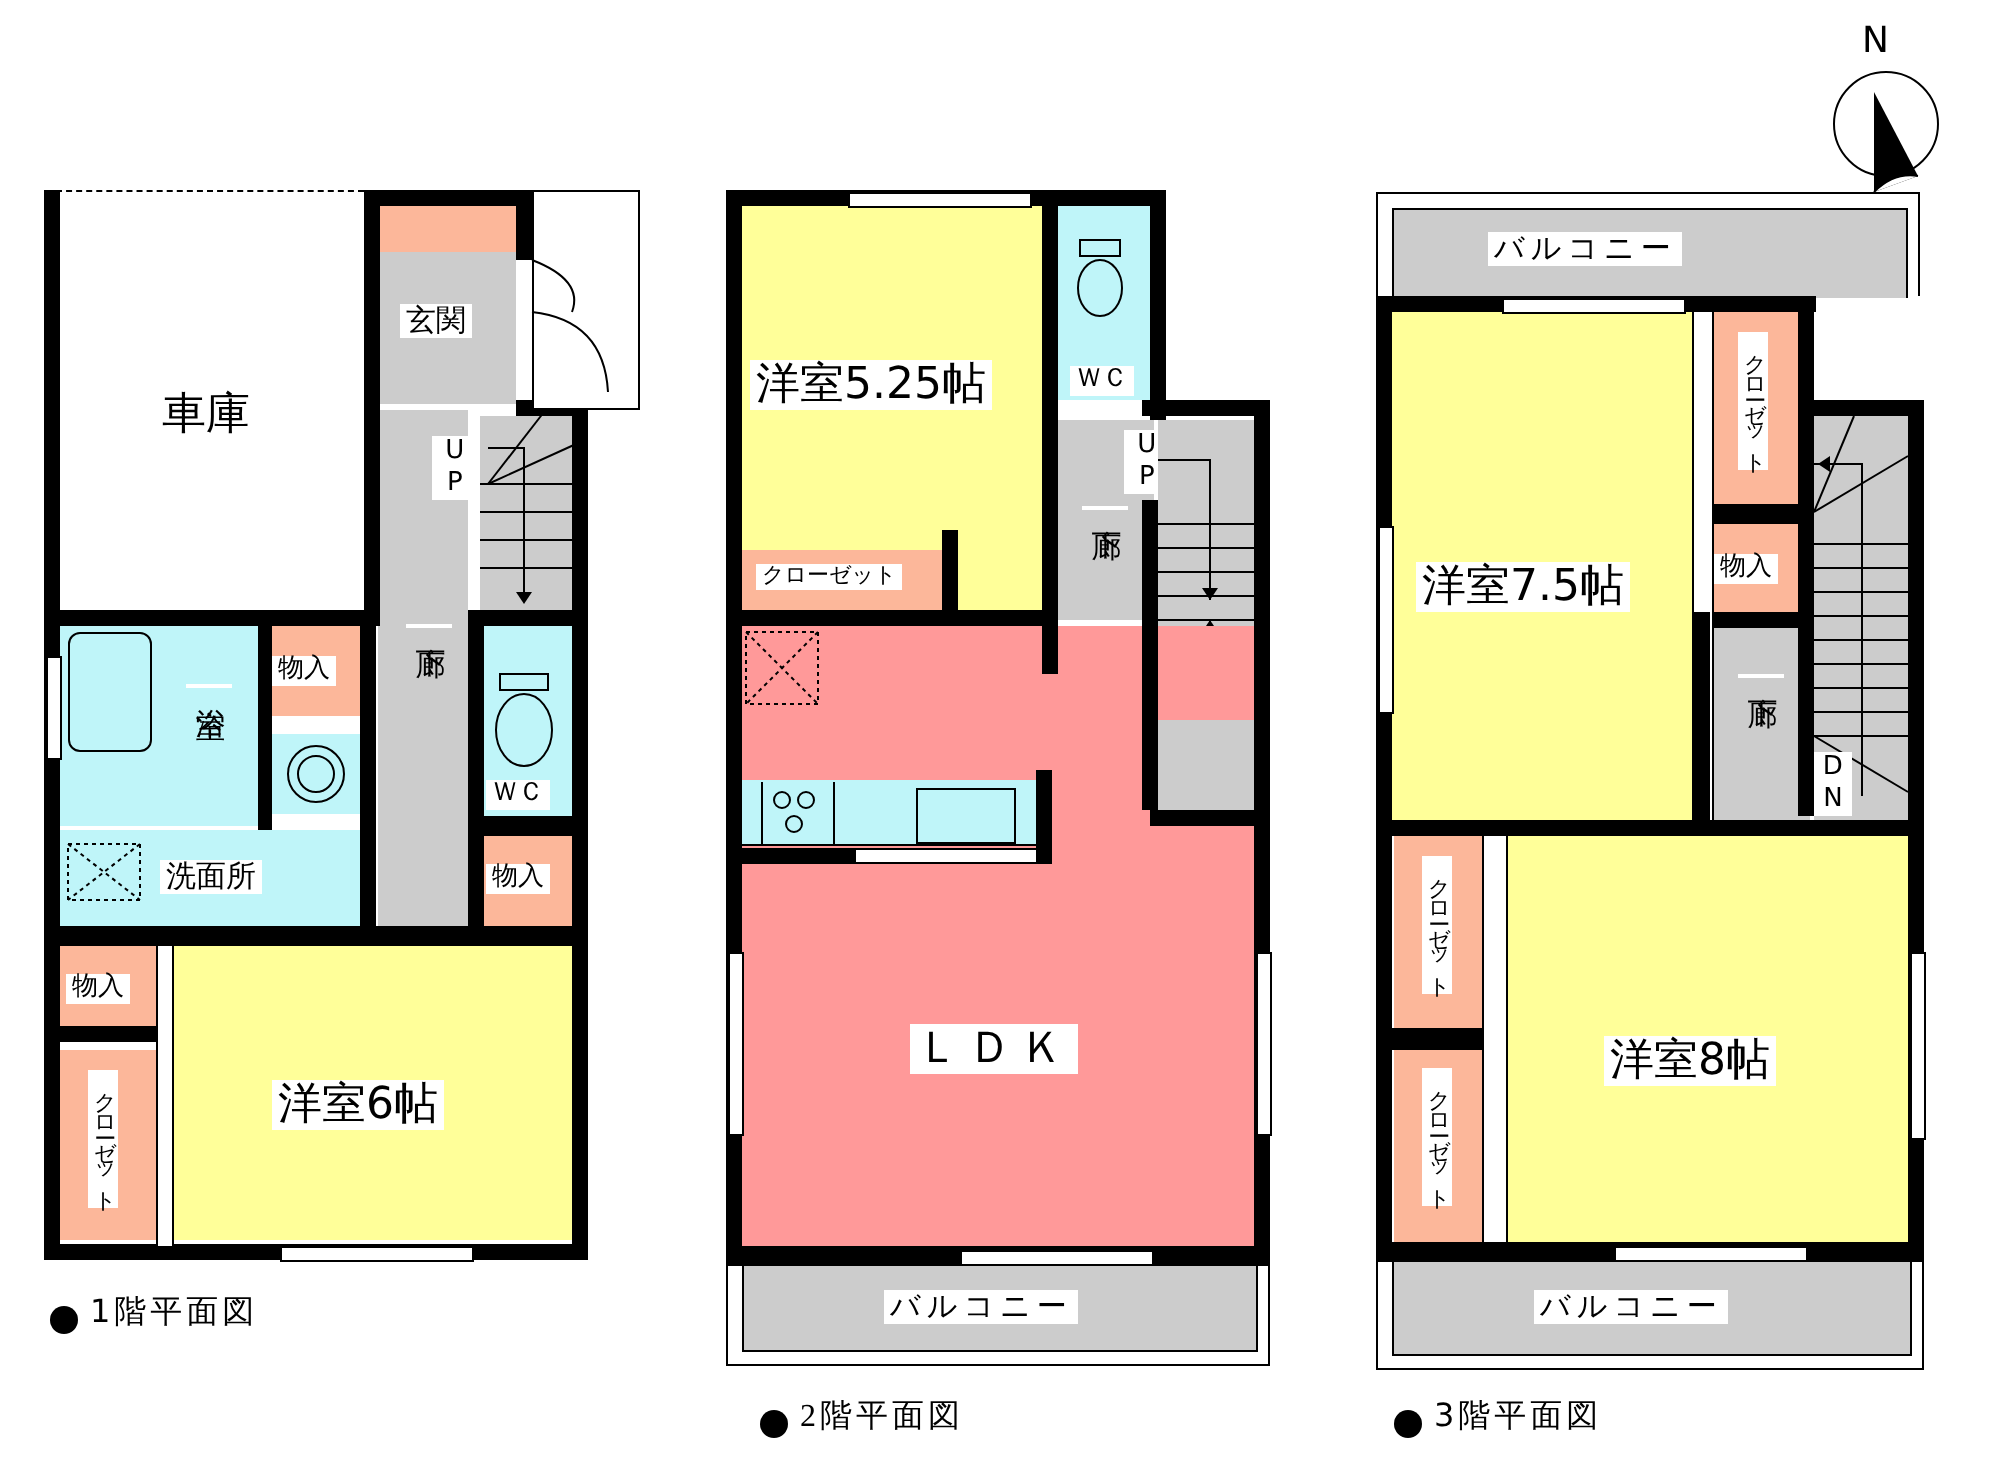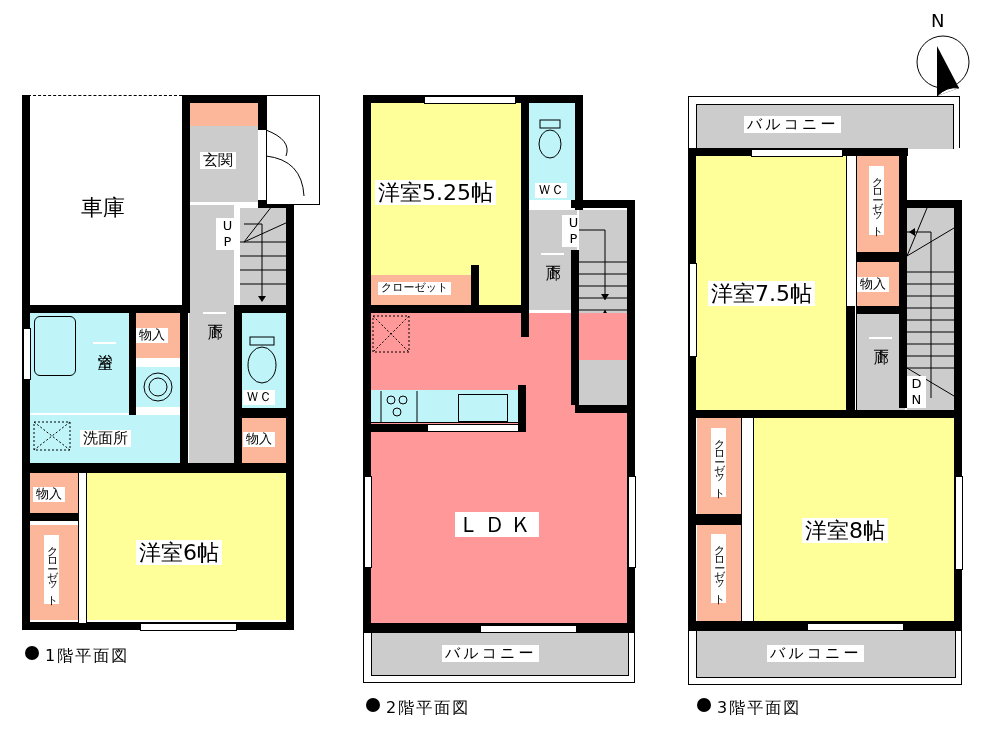--- a/index.html
+++ b/index.html
@@ -13,21 +13,21 @@
   .cyan { background:#bff5f9; }
   .gray { background:#cccccc; }
   .salmon { background:#fcb79a; }
   .lbl { position:absolute; background:#fff; padding:0 3px; white-space:nowrap; line-height:1.15; }
   .lbl-big { font-size:22px; }
   .lbl-mid { font-size:15px; }
   .lbl-sm { font-size:13px; }
   .vert { writing-mode:vertical-rl; text-orientation:upright; letter-spacing:1px; }
   .vert-sm { writing-mode:vertical-rl; font-size:11px; letter-spacing:0px; }
   .win { position:absolute; background:#fff; border:1px solid #000; }
-  .caption { position:absolute; font-size:16px; display:flex; align-items:flex-start; gap:6px; letter-spacing:2px; }
+  .caption { position:absolute; font-size:16px; display:flex; align-items:flex-end; gap:6px; letter-spacing:2px; }
   .dot { width:14px; height:14px; border-radius:50%; background:#000; display:inline-block; }
   svg { position:absolute; overflow:visible; }
 </style>
 </head>
 <body>
 
 <div id="canvas">
 
   <div class="abs" style="left:915px;top:10px;width:60px;height:85px;">
     <div class="abs" style="left:16px;top:0;font-size:18px;">N</div>
@@ -213,21 +213,21 @@
     <div class="wall" style="left:363px;top:623px;width:272px;height:10px;"></div>
     <div class="win" style="left:424px;top:96px;width:90px;height:6px;"></div>
     <div class="win" style="left:364px;top:476px;width:6px;height:90px;"></div>
     <div class="win" style="left:628px;top:476px;width:6px;height:90px;"></div>
     <div class="win" style="left:480px;top:625px;width:95px;height:6px;"></div>
 
     <div class="abs" style="left:363px;top:633px;width:272px;height:50px;border:1px solid #000;border-top:none;background:#fff;"></div>
     <div class="room gray" style="left:371px;top:633px;width:256px;height:42px;border:1px solid #000;border-top:none;"></div>
     <div class="lbl lbl-mid" style="left:442px;top:645px;letter-spacing:3px;">バルコニー</div>
 
-    <div class="caption" style="left:366px;top:698px;">
+    <div class="caption" style="left:380px;top:698px;font-family:Liberation Serif, serif;">
       <span class="dot"></span>
       <span>2階平面図</span>
     </div>
   </div>
 
   <div>
 
     <div class="abs" style="left:688px;top:96px;width:272px;height:52px;border:1px solid #000;border-bottom:none;background:#fff;"></div>
     <div class="room gray" style="left:696px;top:104px;width:256px;height:44px;border:1px solid #000;border-bottom:none;"></div>
     <div class="lbl lbl-mid" style="left:744px;top:116px;letter-spacing:3px;">バルコニー</div>

